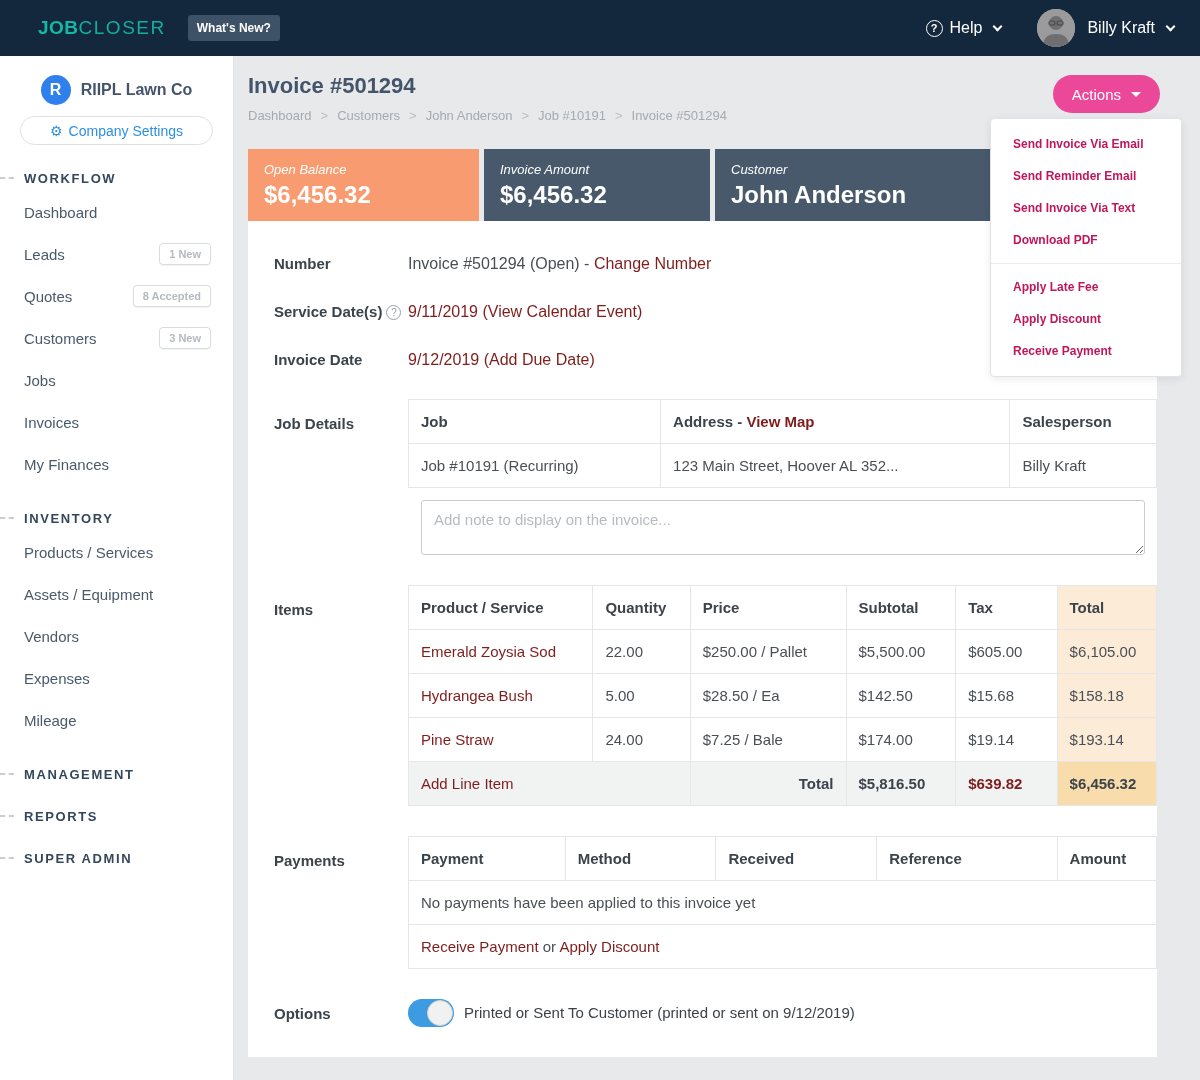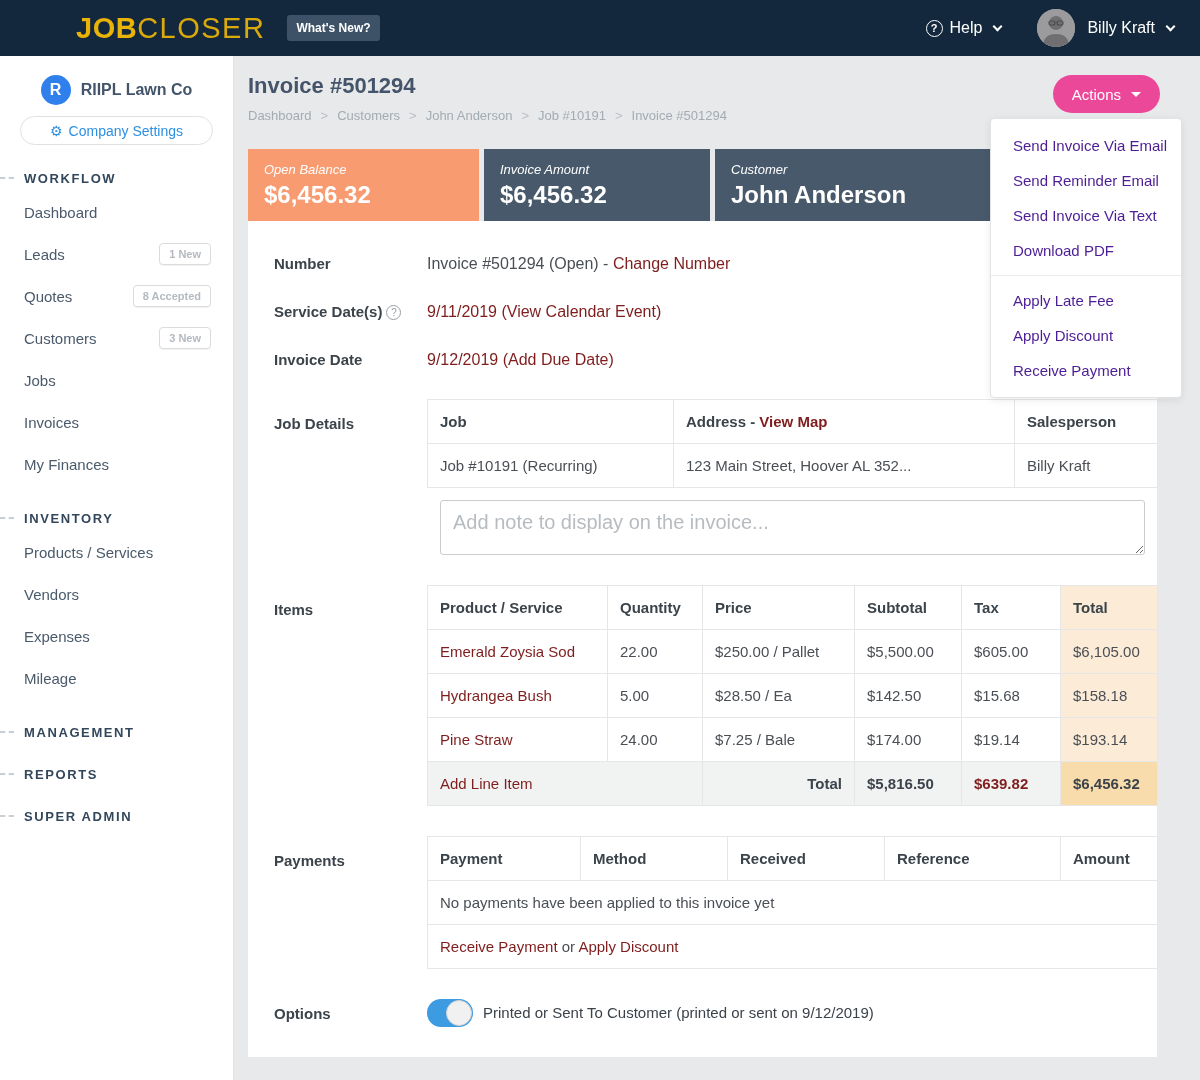--- a/index.html
+++ b/index.html
@@ -11,21 +11,21 @@
     overflow:hidden;
     color:#4a4f55;
   }
   a, .link { color:#7f1d1d; text-decoration:none; cursor:pointer; }
 
   
   .topbar {
     position:absolute; top:0; left:0; width:1200px; height:56px;
     background:#13283c; display:flex; align-items:center; z-index:50;
   }
-  .logo { margin-left:76px; font-size:29px; color:#eab308; letter-spacing:.5px; white-space:nowrap; }
+  .logo { margin-left:38px; font-size:19px; color:#14b8a6; letter-spacing:.5px; white-space:nowrap; }
   .logo .bold { font-weight:800; }
   .logo .light { font-weight:400; opacity:.93; letter-spacing:1.5px; }
   .search-wrap { margin-left:42px; }
   .search-input {
     width:238px; height:34px; border:2px solid #fff; border-radius:4px;
     background:#fff; padding:0 11px; font-size:14px; color:#333;
     outline:none; font-family:inherit;
   }
   .search-input::placeholder { color:#b3bac1; }
   .whats-new {
@@ -111,21 +111,21 @@
   }
   .caret-down {
     width:0; height:0; border-left:5px solid transparent; border-right:5px solid transparent;
     border-top:5px solid #fff; margin-left:10px;
   }
   .dropdown {
     position:absolute; top:62px; right:-25px; width:192px; background:#fff;
     border:1px solid #e2e3e5; border-radius:4px; box-shadow:0 2px 8px rgba(0,0,0,.08);
     z-index:60; padding:9px 0;
   }
-  .menu-item { padding:9px 22px; font-size:15px; color:#4c1d95; cursor:pointer; white-space:nowrap; }
+  .menu-item { padding:9px 22px; font-size:12px; color:#be185d; cursor:pointer; white-space:nowrap;font-weight:bold; }
   .menu-divider { border-top:1px solid #ebecee; margin:7px 0; }
 
   
   .stats { display:flex; margin-top:26px; }
   .stat {
     height:72px; padding:13px 16px 0; background:#47596b; color:#fff;
     overflow:hidden; margin-right:5px; flex:none;
   }
   .stat:last-child { margin-right:0; }
   .stat-1 { width:231px; background:#f89b70; }
@@ -145,39 +145,39 @@
     background:#fff; border:1px solid #d9dbdd; border-bottom:none; color:#44505c;
     margin-bottom:-1px; border-radius:2px 2px 0 0;
   }
 
   
   .panel { background:#fff; min-height:830px; padding-bottom:30px; }
   .frow { display:flex; }
   .mt-lg { padding-top:34px; }
   .mt-md { padding-top:30px; }
   .flabel {
-    width:179px; flex:none; padding-left:26px; font-size:15px; font-weight:bold; color:#3b434b;
+    width:160px; flex:none; padding-left:26px; font-size:15px; font-weight:bold; color:#3b434b;
   }
   .flabel-table { padding-top:16px; }
   .fvalue { flex:1; font-size:16px; color:#4a4f55; min-width:0; }
   .qmark {
     display:inline-flex; width:15px; height:15px; border:1px solid #98a0a7; border-radius:50%;
     color:#98a0a7; font-size:10px; font-weight:normal; align-items:center; justify-content:center;
     margin-left:4px; vertical-align:1px; cursor:pointer;
   }
 
   table { width:100%; border-collapse:collapse; table-layout:fixed; font-size:15px; }
   th, td { border:1px solid #e4e6e8; padding:13px 12px; text-align:left; overflow:hidden; white-space:nowrap; }
   th { font-weight:bold; color:#3b434b; }
   td { color:#4a4f55; }
 
   .note-area {
     display:block; margin:12px 12px 0 13px; width:calc(100% - 25px); height:55px;
     border:1px solid #c9cdd1; border-radius:3px; padding:10px 12px;
-    font-size:20px; font-family:inherit; color:#4a4f55; resize:both; outline:none;
+    font-size:15px; font-family:inherit; color:#4a4f55; resize:both; outline:none;
   }
   .note-area::placeholder { color:#b7bcc1; }
 
   .col-total-bg { background:#fcecd7; }
   .footer-row td { background:#f1f2f2; font-weight:bold; color:#3b434b; }
   .footer-row .cell-add { font-weight:normal; }
   .footer-row .cell-total { background:#f8dcab; }
   .t-right { text-align:right; }
   .tax-total { font-weight:bold; }
 
@@ -260,20 +260,23 @@
 
       </div>
     </div>
   </div>
 
   <div class="section">
     <div class="section-title">INVENTORY</div>
     <div class="nav-list">
       <div class="nav-item">
         <span>Products / Services</span>
+      </div>
+      <div class="nav-item">
+        <span>Assets / Equipment</span>
       </div>
       <div class="nav-item">
         <span>Vendors</span>
       </div>
       <div class="nav-item">
         <span>Expenses</span>
       </div>
       <div class="nav-item">
         <span>Mileage</span>
       </div>

